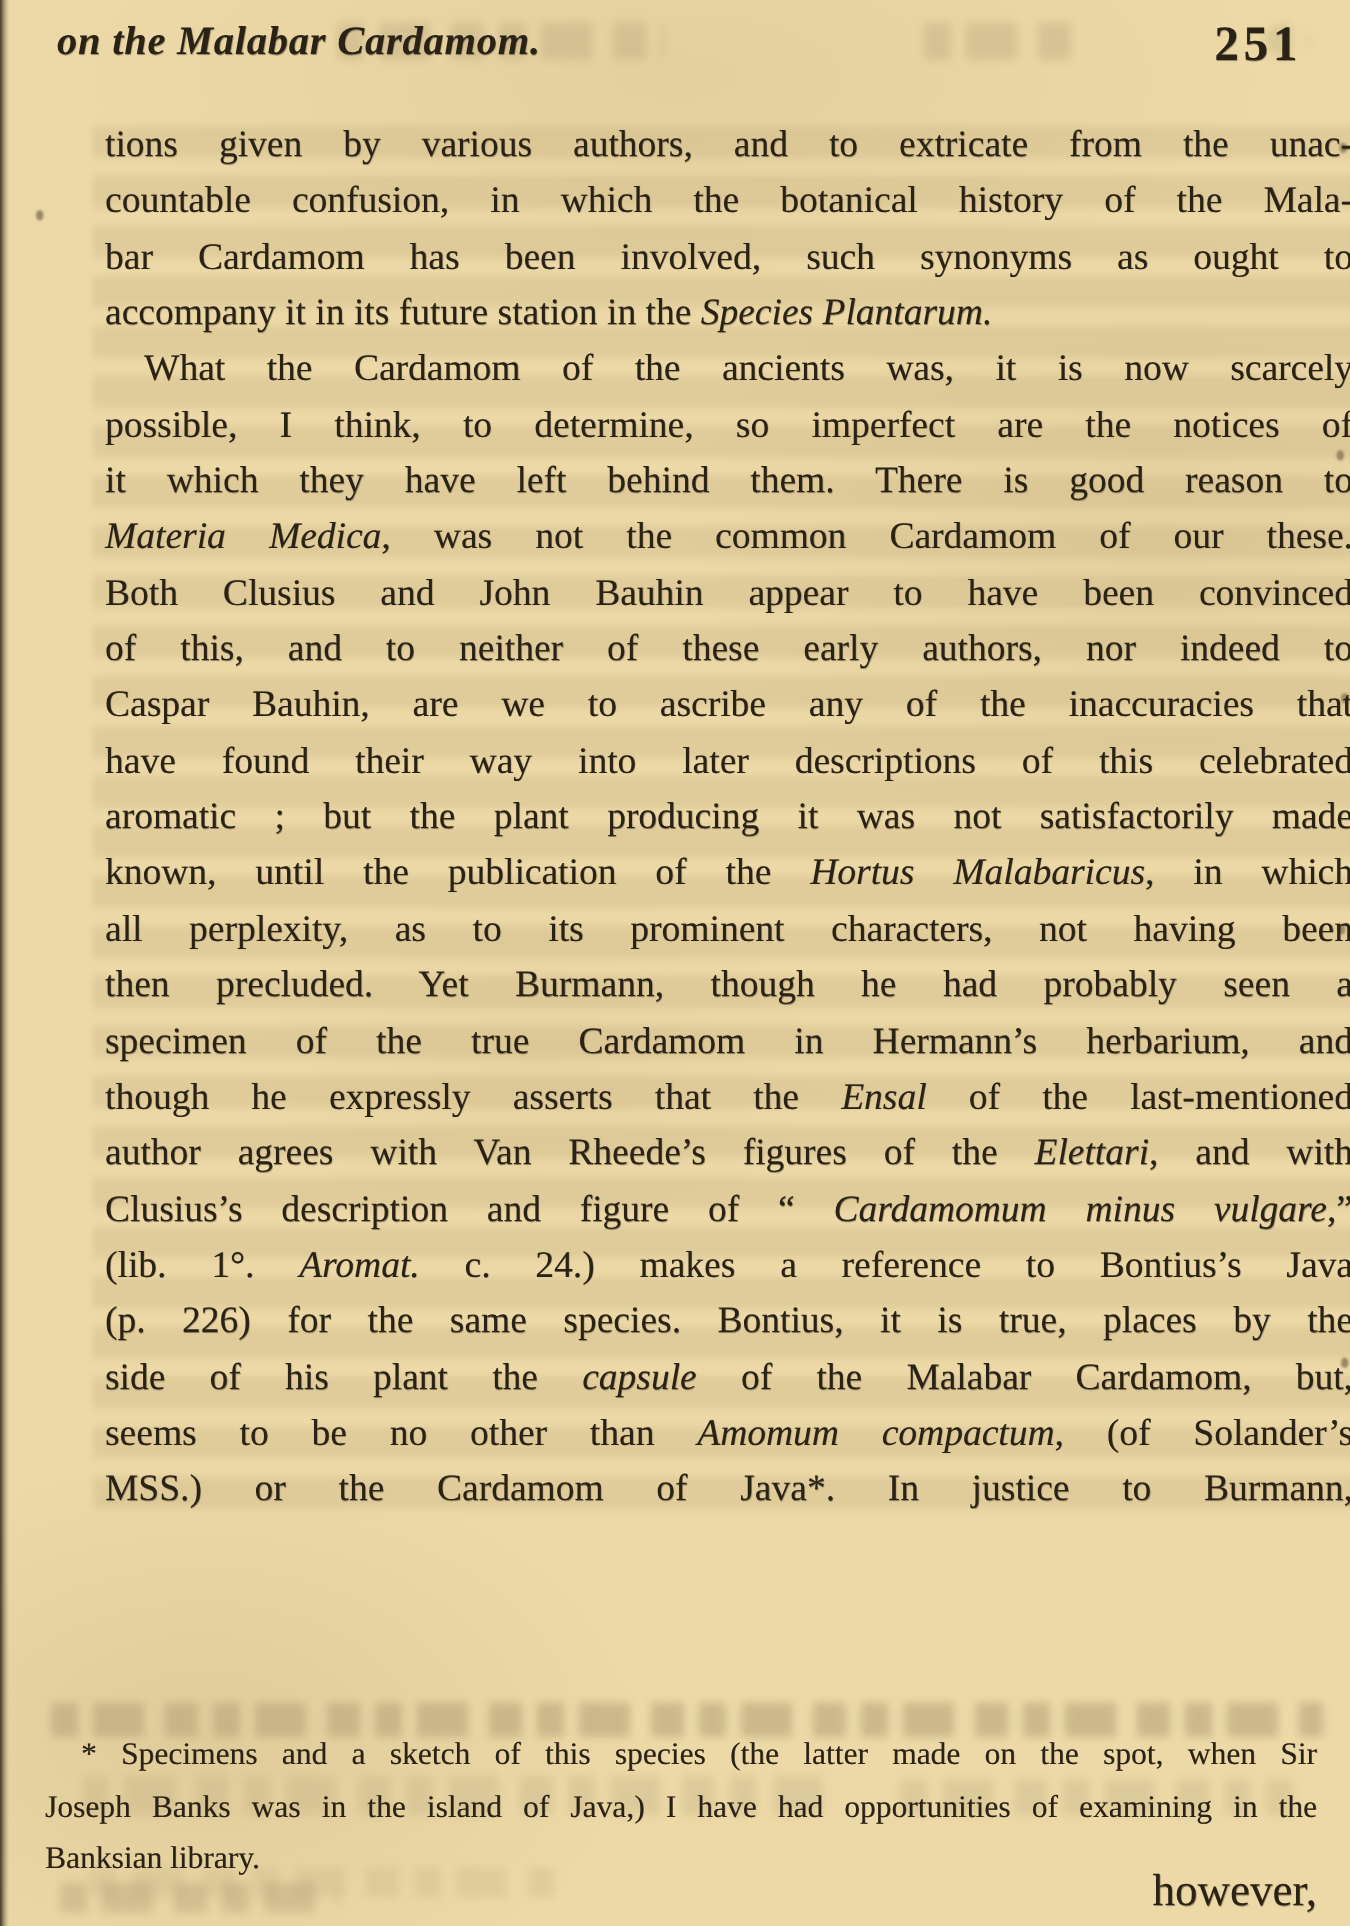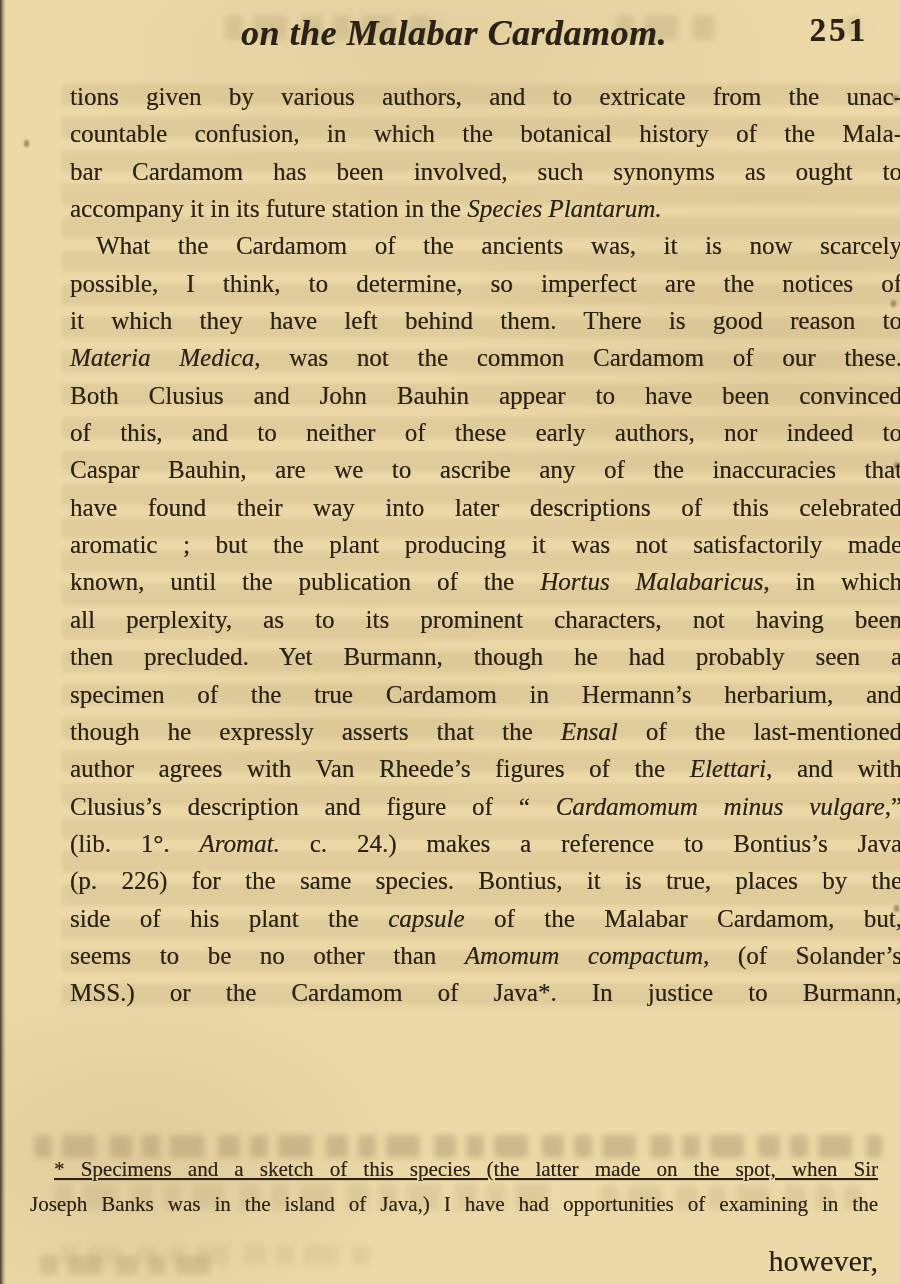--- a/index.html
+++ b/index.html
@@ -25,22 +25,22 @@
   }
   .left-edge{
     position:absolute;left:0;top:0;bottom:0;width:6px;
     background:linear-gradient(to right, rgba(38,31,22,0.85), rgba(38,31,22,0.25) 55%, rgba(38,31,22,0) 100%);
     pointer-events:none;
   }
   .running-head{
     position:absolute;top:12px;left:38px;width:832px;height:36px;
   }
   .head-title{
-    position:absolute;left:0;right:0;text-align:center;
-    font-style:italic;font-weight:bold;font-size:36px;letter-spacing:0.5px;
+    position:absolute;left:0;right:0;text-align:left;
+    font-style:italic;font-weight:bold;font-size:27px;letter-spacing:0.5px;
     text-shadow:0.4px 0.4px 0.6px rgba(43,34,23,0.45);
   }
   .page-num{
     position:absolute;right:2px;top:0;
     font-size:33px;font-weight:bold;letter-spacing:3px;
     text-shadow:0.4px 0.4px 0.6px rgba(43,34,23,0.45);
   }
   .body-text{
     position:absolute;top:78px;left:38px;width:832px;
     font-size:25px;line-height:37.35px;
@@ -62,21 +62,21 @@
     white-space:normal;
   }
   .text-line.last{text-align-last:left;}
   .text-line.indent{text-indent:26px;}
   em{font-style:italic;}
   .footnote{
     position:absolute;top:1152px;left:30px;width:848px;
     font-size:21px;line-height:34.5px;
     text-shadow:0.3px 0.3px 0.4px rgba(43,34,23,0.45);
   }
-  .footnote .text-line.indent{text-indent:24px;text-decoration:underline;}
+  .footnote .text-line.indent{text-indent:24px;}
   .catchword{
     position:absolute;top:1244px;right:22px;
     font-size:30px;
     text-shadow:0.35px 0.35px 0.5px rgba(43,34,23,0.5);
   }
   .bleed{
     position:absolute;pointer-events:none;border-radius:3px;
     background-image:repeating-linear-gradient(90deg,
       var(--bleed) 0px, var(--bleed) 18px, transparent 18px, transparent 28px,
       var(--bleed) 28px, var(--bleed) 62px, transparent 62px, transparent 76px,
@@ -148,17 +148,18 @@
       <div class="text-line"><span>(lib. 1°. </span><em>Aromat.</em><span> c. 24.) makes a reference to Bontius’s Java</span></div>
       <div class="text-line"><span>(p. 226) for the same species. Bontius, it is true, places by the</span></div>
       <div class="text-line"><span>side of his plant the </span><em>capsule</em><span> of the Malabar Cardamom, but,</span></div>
       <div class="text-line"><span>seems to be no other than </span><em>Amomum compactum</em><span>, (of Solander’s</span></div>
       <div class="text-line"><span>MSS.) or the Cardamom of Java*. In justice to Burmann,</span></div>
     </main>
 
   <section class="footnote">
       <div class="text-line indent"><span>* Specimens and a sketch of this species (the latter made on the spot, when Sir</span></div>
       <div class="text-line"><span>Joseph Banks was in the island of Java,) I have had opportunities of examining in the</span></div>
+      <div class="text-line last"><span>Banksian library.</span></div>
     </section>
 
   <div class="catchword">however,</div>
 
 </div>
 
 </body></html>

